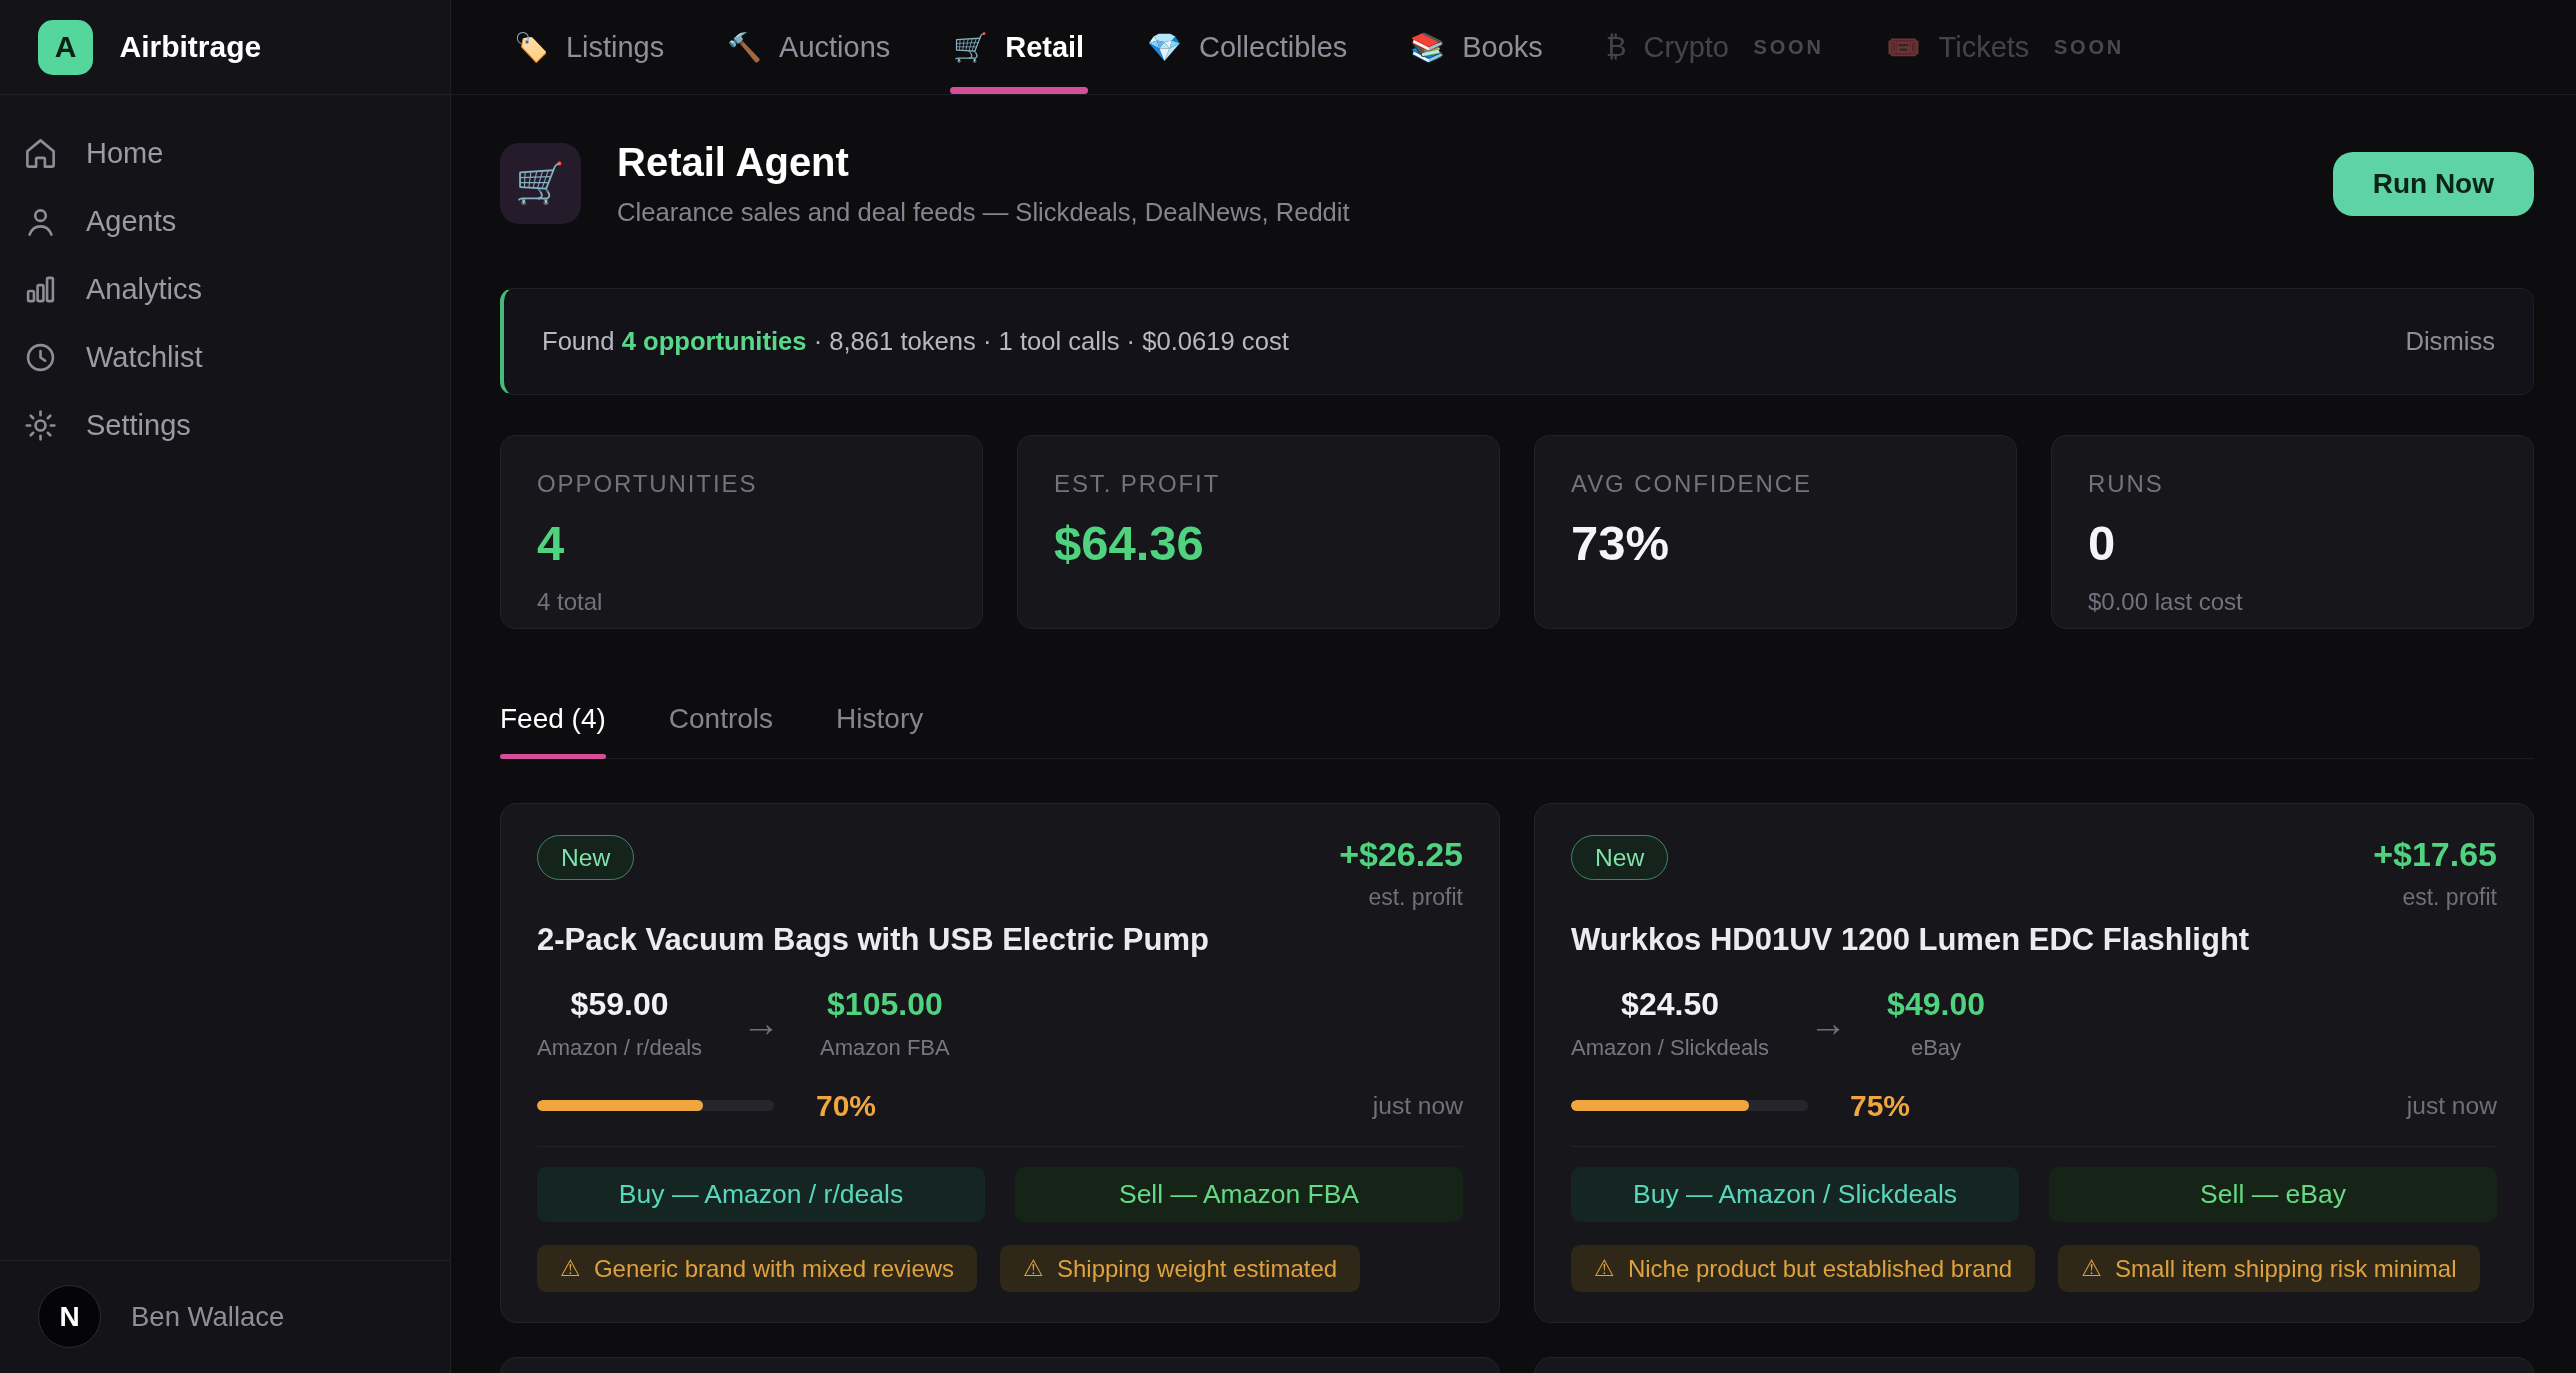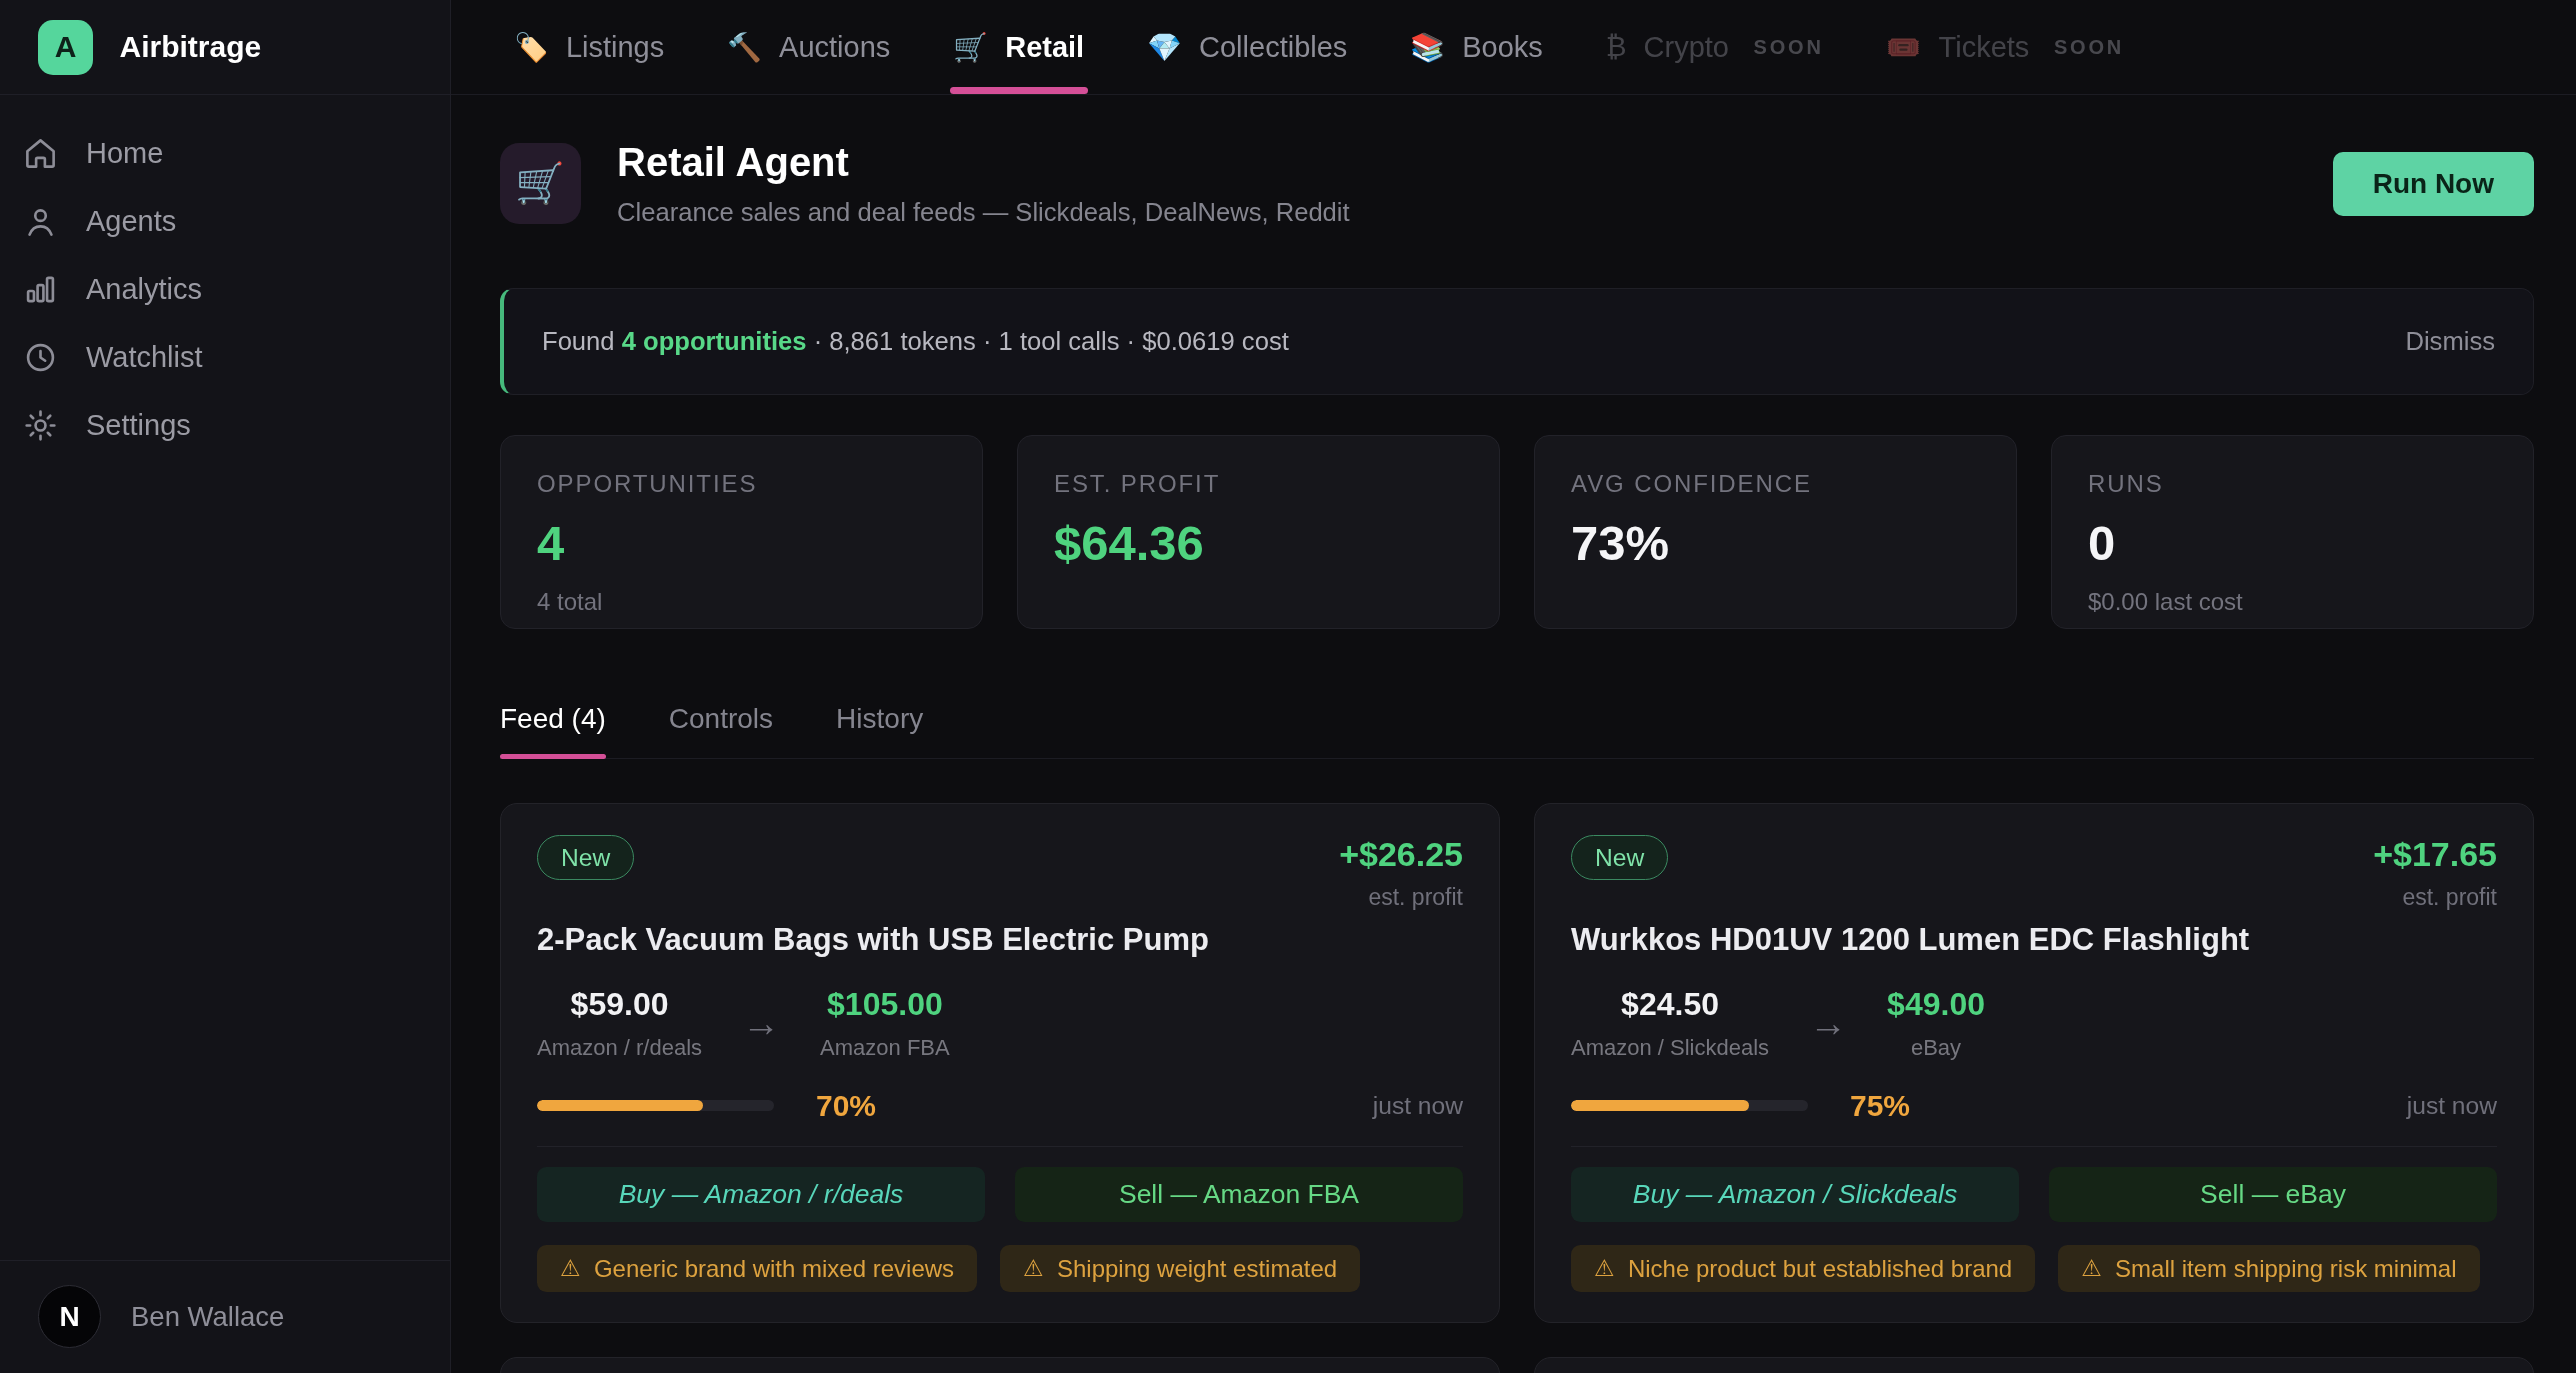--- a/index.html
+++ b/index.html
@@ -34,21 +34,21 @@
   .tab.disabled { opacity:0.42; }
   .soon { font-size:20px; letter-spacing:2.8px; color:#9b9ba4; margin-left:7.6px; font-weight:600; }
 
   .content { flex:1; padding:45px 42px 0 49px; overflow:hidden; }
 
   
   .agent-header { display:flex; align-items:center; margin-bottom:61px; }
   .agent-icon { width:81px; height:81px; min-width:81px; border-radius:19px; background:#251b2b; display:flex; align-items:center; justify-content:center; font-size:40px; margin-right:36px; }
   .agent-title { font-size:40px; font-weight:700; color:#ffffff; margin-bottom:13.3px; }
   .agent-sub { font-size:25.6px; color:#85858f; }
-  .run-btn { margin-left:auto; background:#5ed3a4; color:#0a2418; border:none; border-radius:10px; height:64px; padding:0 40px; font-size:28px; font-weight:600; font-family:inherit; cursor:pointer; }
+  .run-btn { margin-left:auto; background:#5ed3a4; color:#0a2418; border:none; border-radius:20px; height:64px; padding:0 40px; font-size:28px; font-weight:600; font-family:inherit; cursor:pointer; }
 
   
   .banner { display:flex; align-items:center; background:#121218; border:0.9px solid #1f1f26; border-left:4.7px solid #46b97c; border-radius:13.3px; padding:38px 38px; margin-bottom:40px; font-size:25.6px; color:#b8b8c0; }
   .banner-highlight { color:#58d888; font-weight:700; white-space:pre; }
   .banner-prefix, .banner-rest { white-space:pre; }
   .dismiss { margin-left:auto; color:#8f8f99; font-size:25.6px; cursor:pointer; }
 
   
   .stats { display:grid; grid-template-columns:repeat(4,1fr); gap:34px;margin-top:28px; }
   .stat { background:#16161b; border:0.9px solid #222229; border-radius:15px; padding:34px 36px; height:194px; }
@@ -79,21 +79,21 @@
   .price-lab { font-size:22px; color:#77777f; margin-top:11.4px; }
   .arrow { font-size:38px; color:#70707b; margin:0 40px; }
   .conf-row { display:flex; align-items:center; margin-top:28px; }
   .track { width:237px; height:10.4px; border-radius:5.7px; background:#25252c; overflow:hidden; }
   .fill { height:100%; border-radius:5.7px; background:#f0a63e; }
   .conf-pct { font-size:30px; font-weight:700; color:#f0a63e; margin-left:42px; }
   .time { margin-left:auto; font-size:24.6px; color:#70707b; }
   .divider { height:0.9px; background:#222229; margin:23px 0 21px; }
   .actions { display:flex; gap:30px; }
   .act-btn { flex:1; height:55px; border-radius:9.5px; font-size:26.5px; display:flex; align-items:center; justify-content:center; border:none; font-family:inherit; cursor:pointer; }
-  .act-btn.buy { background:#152522; color:#58d7ba;font-style:italic; }
+  .act-btn.buy { background:#152522; color:#58d7ba; }
   .act-btn.sell { background:#152416; color:#66d985; }
   .warnings { display:flex; gap:23px; margin-top:23px; }
   .warn { background:#2f2717; color:#dda23f; border-radius:9.5px; padding:9.5px 23px; font-size:24px; display:flex; align-items:center; gap:13.3px; }
   .warn-ic { font-size:23px; }
 </style>
 </head>
 <body>
 
 <div class="app">
 

